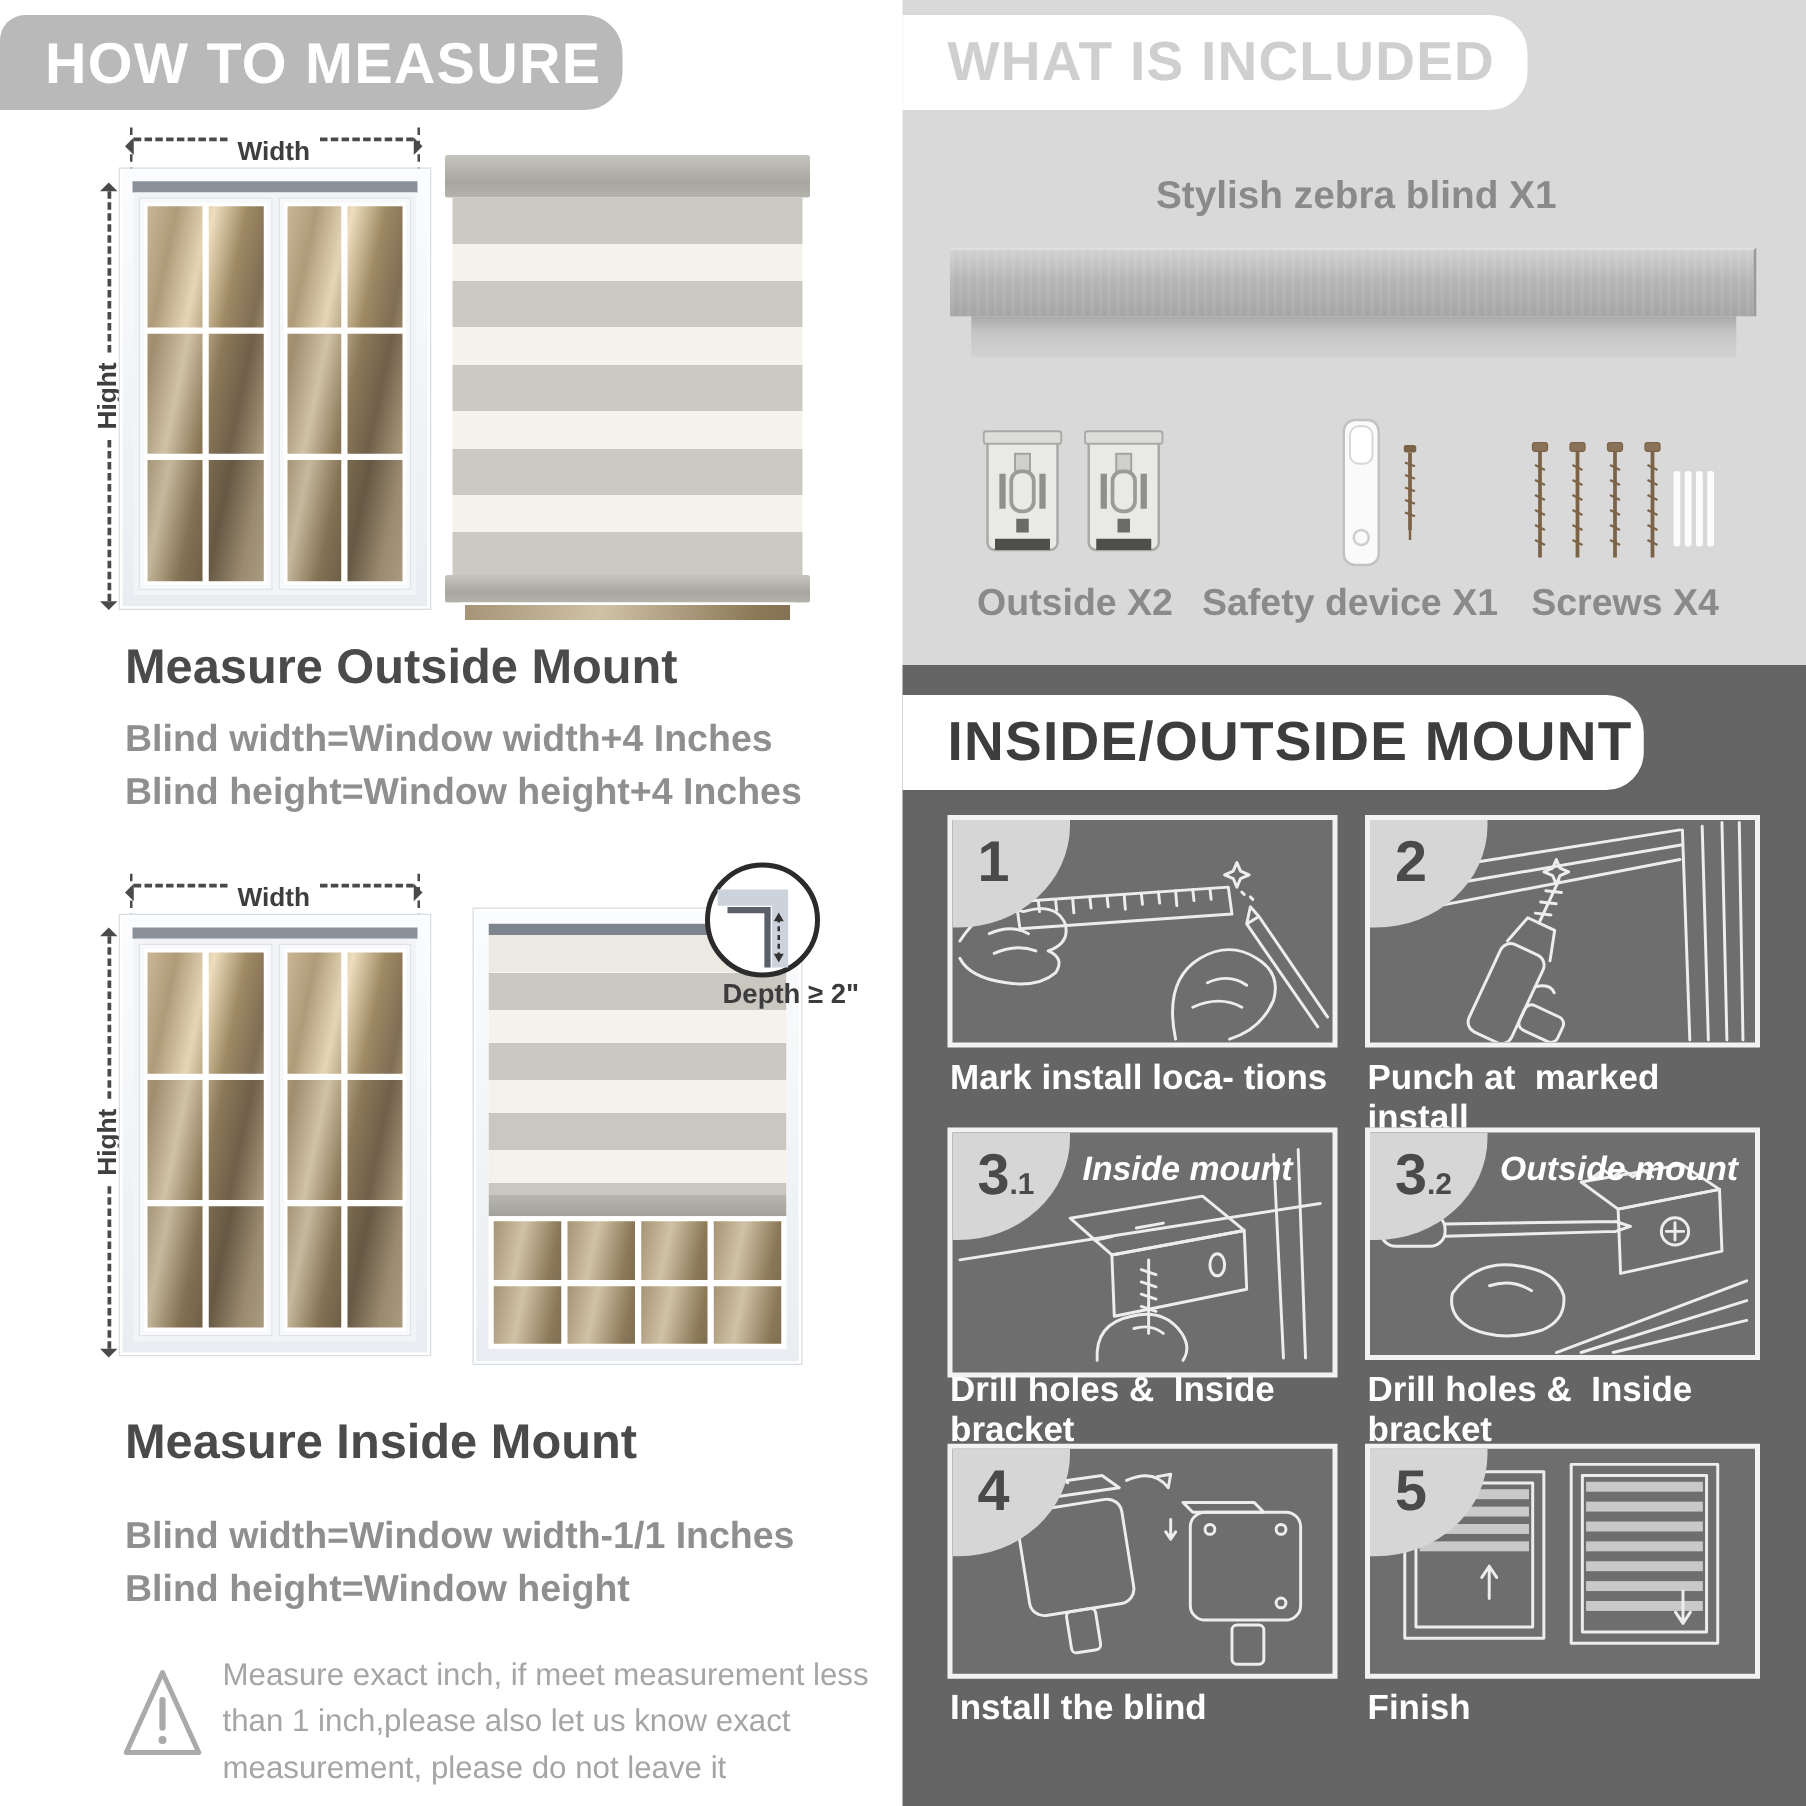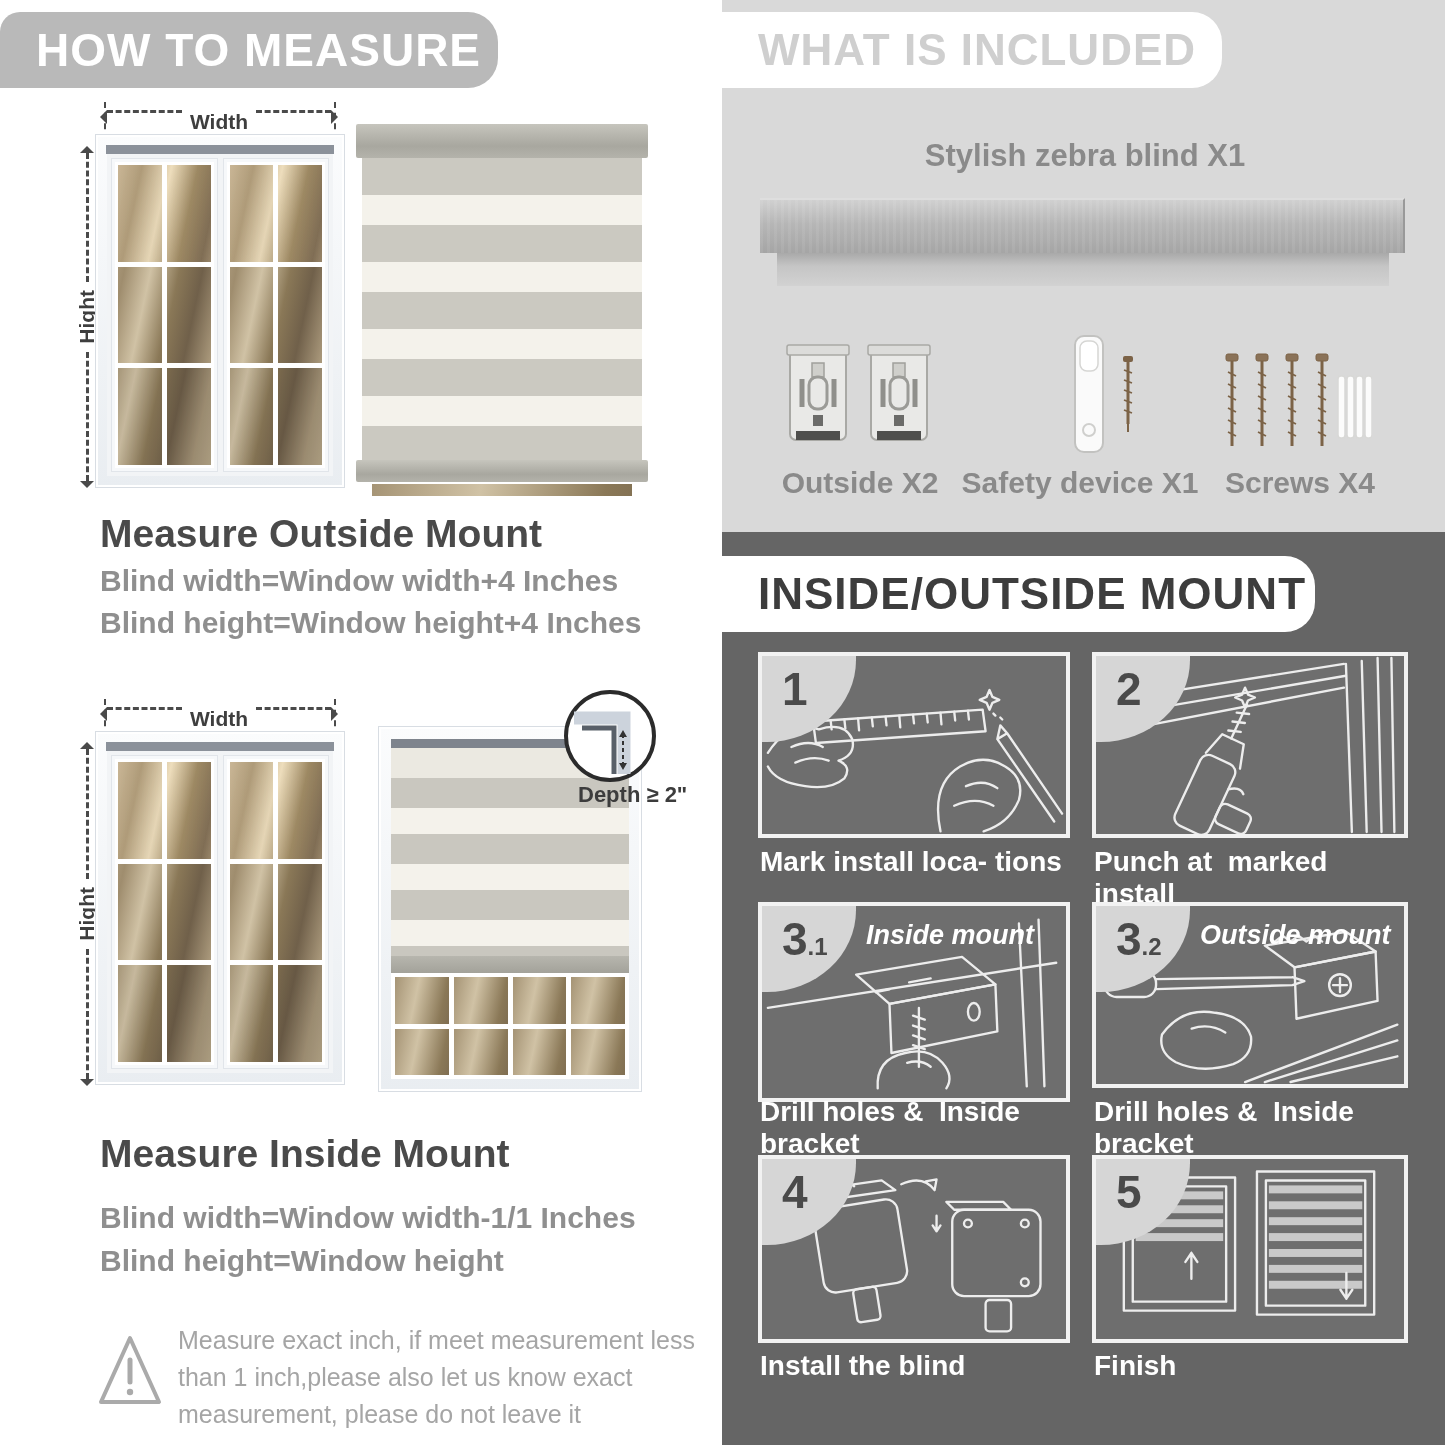--- a/index.html
+++ b/index.html
@@ -16,21 +16,21 @@
              font-size:44px;padding-left:36px;border-radius:0 30px 30px 0;}
   .band-mount{left:722px;top:556px;width:593px;height:76px;background:#fff;color:#3d3d3d;
              font-size:44px;padding-left:36px;border-radius:0 30px 30px 0;}
 
   
   .panel-light{left:722px;top:0;width:723px;height:532px;background:#d9d9d9;}
   .panel-dark{left:722px;top:532px;width:723px;height:913px;background:#656565;}
 
   
   .h-title{position:absolute;font-size:39px;font-weight:700;color:#4a4a4a;}
-  .h-line{position:absolute;font-size:30px;font-weight:700;color:#8f8f8f;}
+  .h-line{position:absolute;font-size:30px;font-weight:700;color:#8f8f8f;margin-top:11px;}
   .warn-text{position:absolute;font-size:25px;font-weight:500;color:#a5a5a5;line-height:37px;}
 
   
   .warrow{position:absolute;display:flex;align-items:flex-start;height:22px;}
   .ah{width:0;height:0;border:7px solid transparent;flex:0 0 auto;}
   .ah.l{border-right-color:#4a4a4a;border-left:0;}
   .ah.r{border-left-color:#4a4a4a;border-right:0;}
   .dash{flex:1;border-top:3px dashed #4a4a4a;height:0;}
   .wlabel{font-size:21px;color:#3e3e3e;padding:0 8px;font-weight:700;}
   .vtick{position:absolute;width:0;border-left:2px dashed #4a4a4a;height:38px;}

